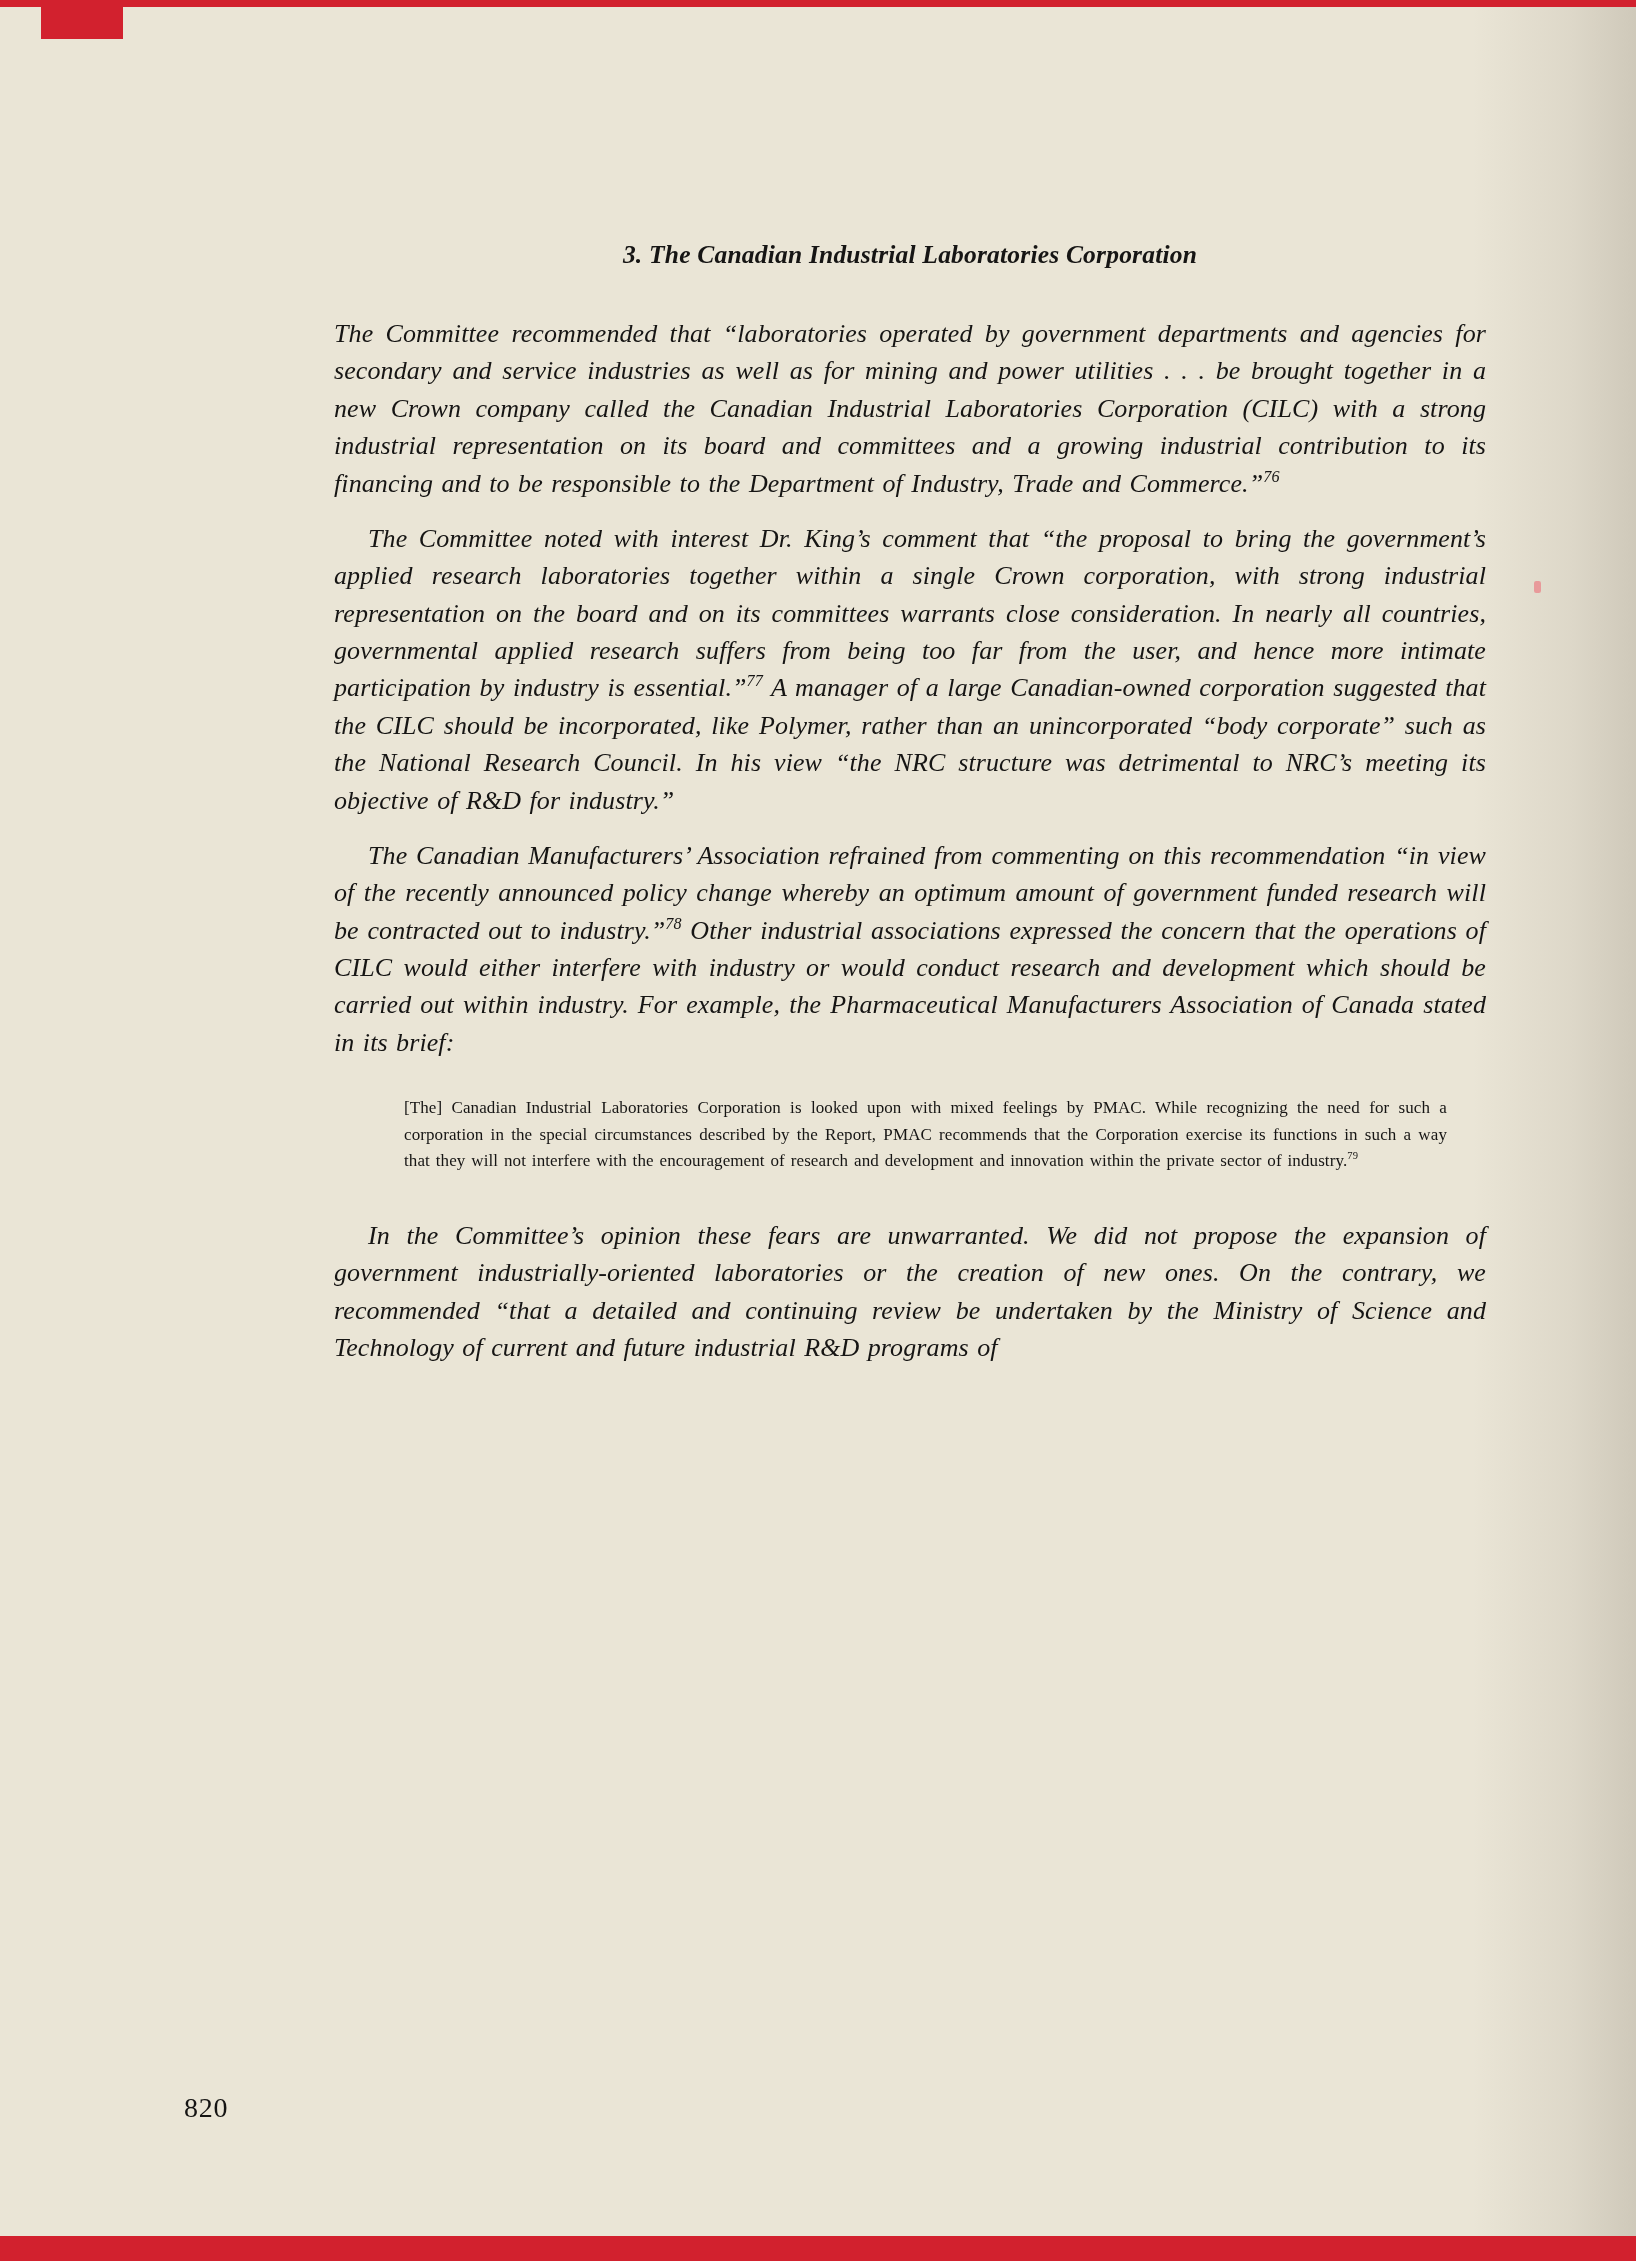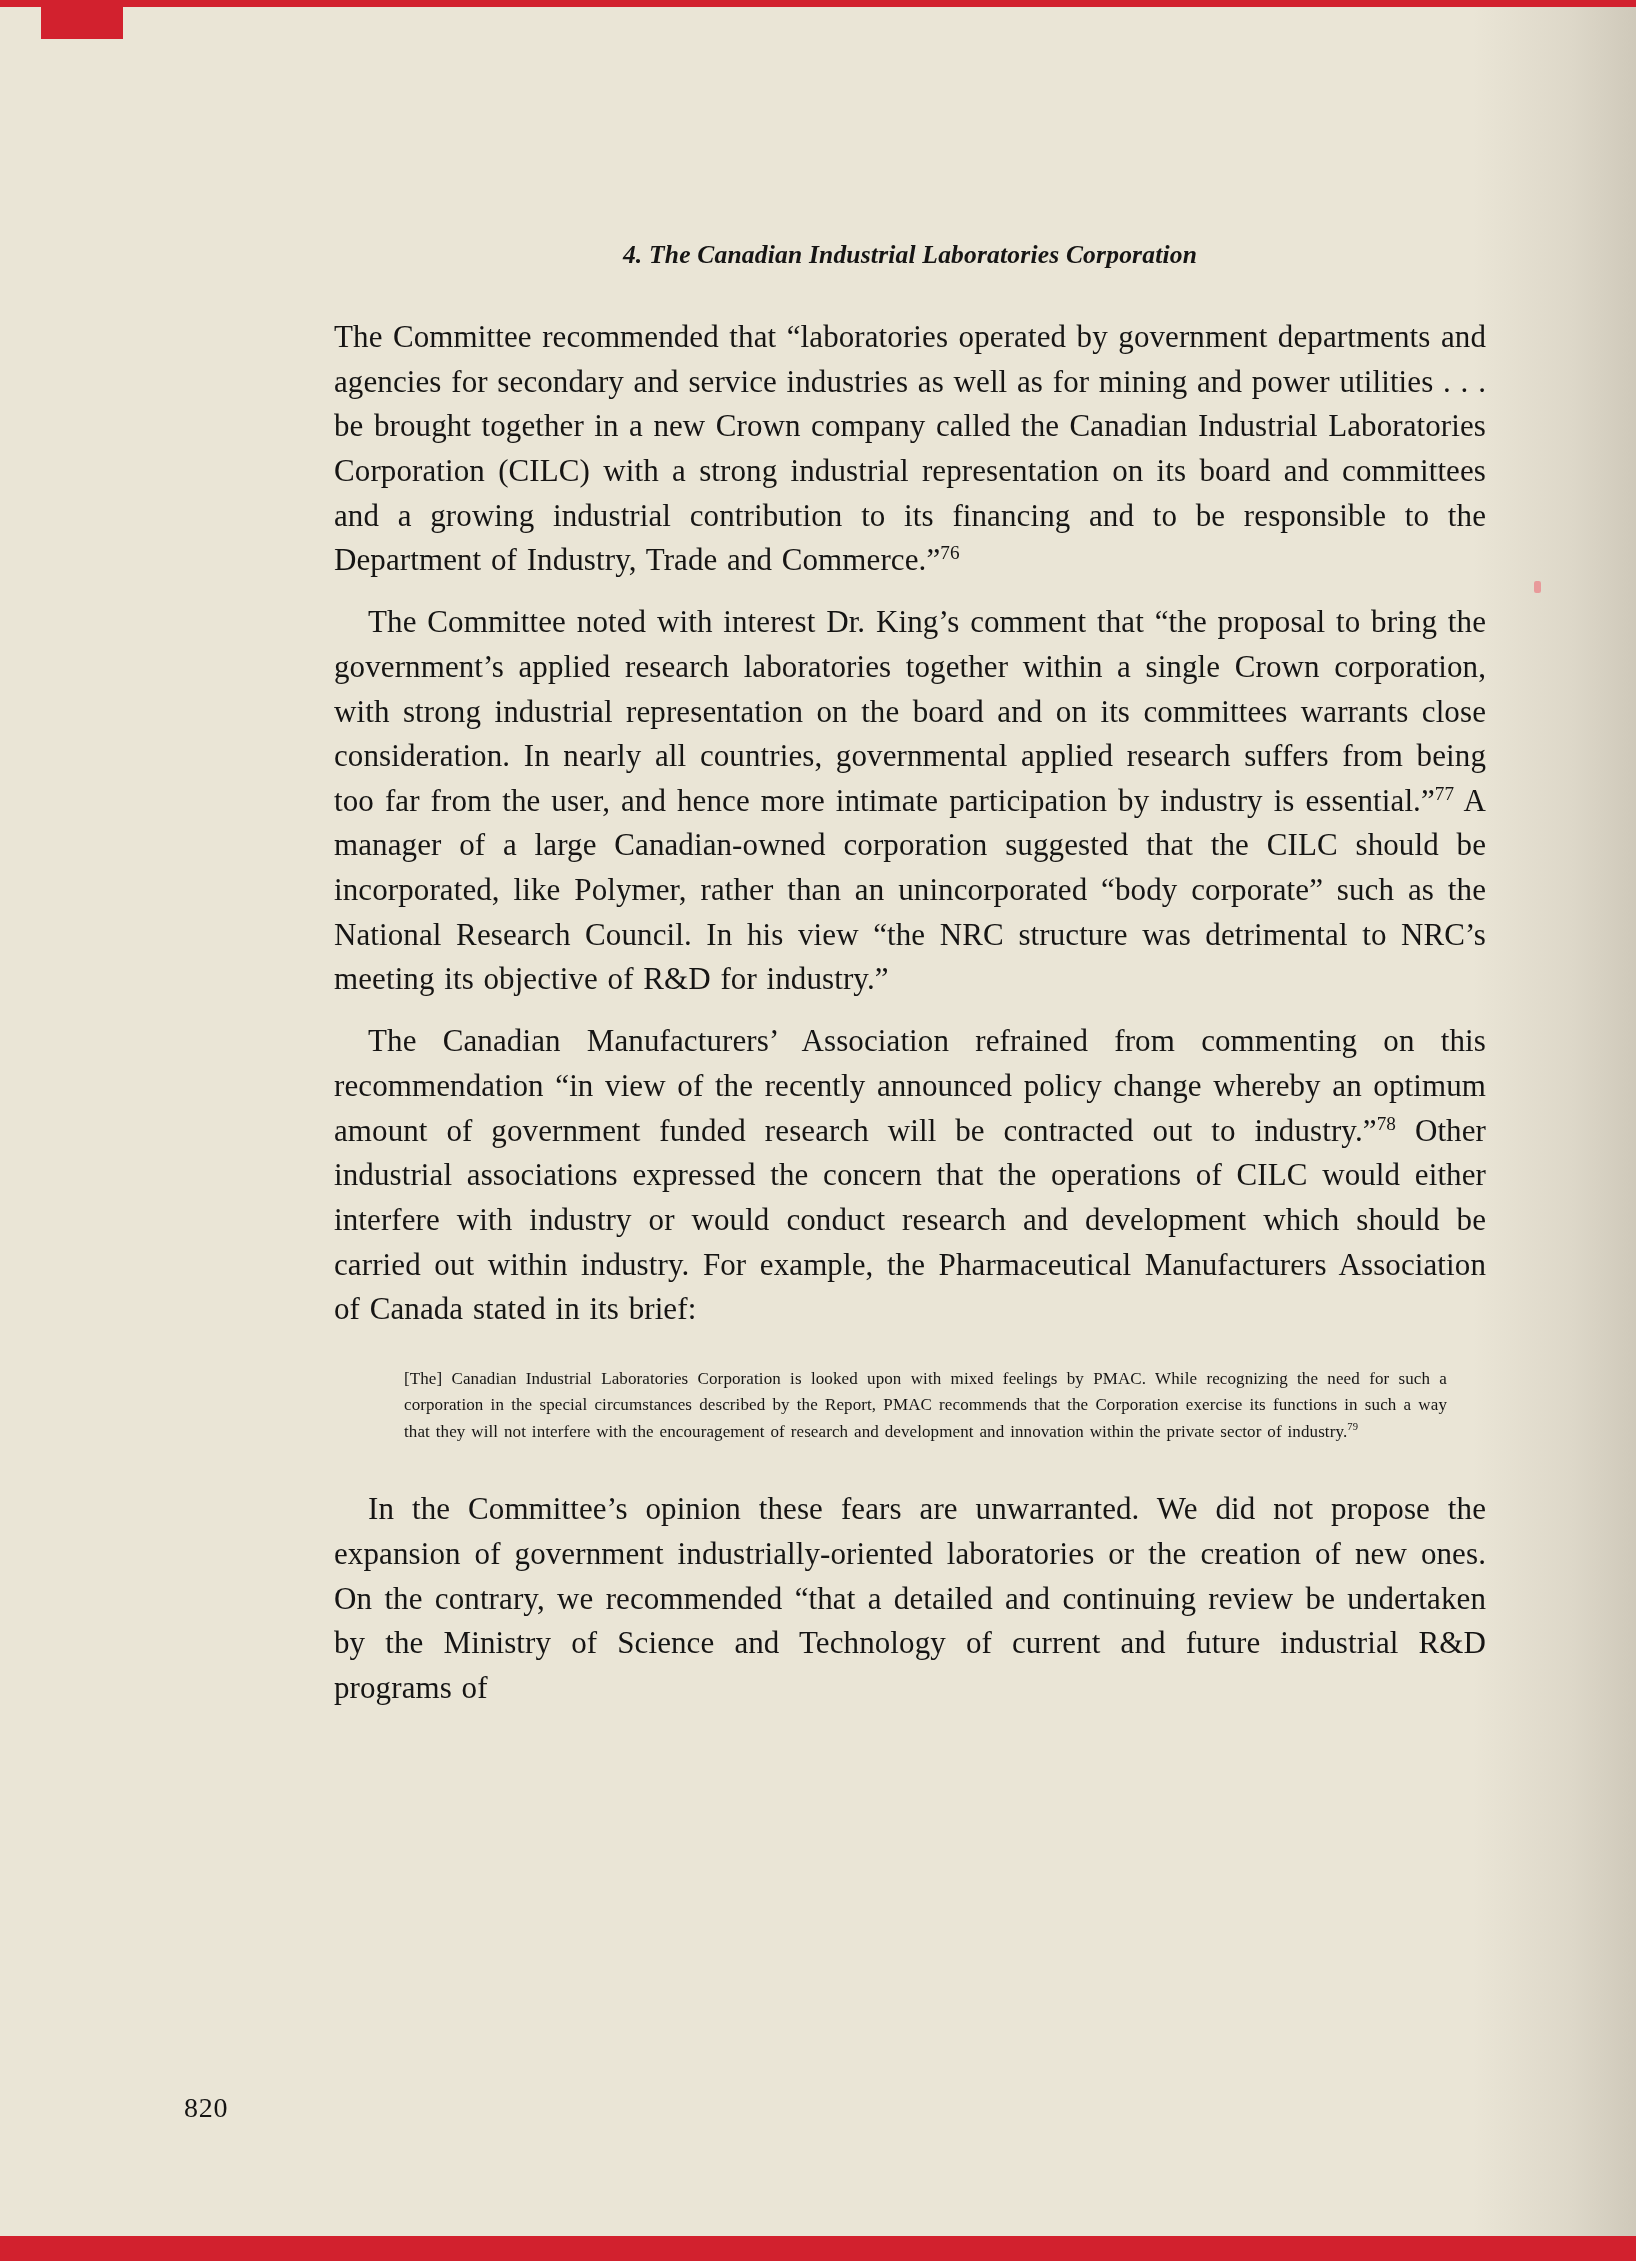--- a/index.html
+++ b/index.html
@@ -35,26 +35,27 @@
     width: 1152px;
   }
   .heading {
     font-style: italic;
     font-size: 25.5px;
     text-align: center;
     margin: 0 0 45px 0;
     letter-spacing: 0.2px;
   }
   .para {
-    font-size: 31px;
+    font-size: 26px;
     line-height: 1.44;
     text-align: justify;
     margin: 0 0 17.5px 0;
     word-spacing: 1.8px;
     letter-spacing: 0.1px;
+    font-style: italic;
   }
   .para.indent { text-indent: 34px; }
   .para sup, .blockquote sup {
     font-size: 0.62em;
     line-height: 0;
     vertical-align: super;
   }
   .blockquote {
     font-size: 17px;
     line-height: 1.56;
@@ -76,21 +77,21 @@
 
 <div class="page">
 
   <div class="artifact top-line"></div>
   <div class="artifact top-block"></div>
   <div class="artifact bottom-band"></div>
   <div class="artifact right-speck"></div>
 
   <div class="text-block">
 
-    <h2 class="heading">4. The Canadian Industrial Laboratories Corporation</h2>
+    <h2 class="heading">3. The Canadian Industrial Laboratories Corporation</h2>
 
     <p class="para"><span>The Committee recommended that “laboratories operated by government departments and agencies for secondary and service industries as well as for mining and power utilities . . . be brought together in a new Crown company called the Canadian Industrial Laboratories Corporation (CILC) with a strong industrial representation on its board and committees and a growing industrial contribution to its financing and to be responsible to the Department of Industry, Trade and Commerce.”</span><sup>76</sup></p>
 
     <p class="para indent"><span>The Committee noted with interest Dr. King’s comment that “the proposal to bring the government’s applied research laboratories together within a single Crown corporation, with strong industrial representation on the board and on its committees warrants close consideration. In nearly all countries, governmental applied research suffers from being too far from the user, and hence more intimate participation by industry is essential.”</span><sup>77</sup><span> A manager of a large Canadian-owned corporation suggested that the CILC should be incorporated, like Polymer, rather than an unincorporated “body corporate” such as the National Research Council. In his view “the NRC structure was detrimental to NRC’s meeting its objective of R&amp;D for industry.”</span></p>
 
     <p class="para indent"><span>The Canadian Manufacturers’ Association refrained from commenting on this recommendation “in view of the recently announced policy change whereby an optimum amount of government funded research will be contracted out to industry.”</span><sup>78</sup><span> Other industrial associations expressed the concern that the operations of CILC would either interfere with industry or would conduct research and development which should be carried out within industry. For example, the Pharmaceutical Manufacturers Association of Canada stated in its brief:</span></p>
 
     <div class="blockquote"><span>[The] Canadian Industrial Laboratories Corporation is looked upon with mixed feelings by PMAC. While recognizing the need for such a corporation in the special circumstances described by the Report, PMAC recommends that the Corporation exercise its functions in such a way that they will not interfere with the encouragement of research and development and innovation within the private sector of industry.</span><sup>79</sup></div>
 
 

